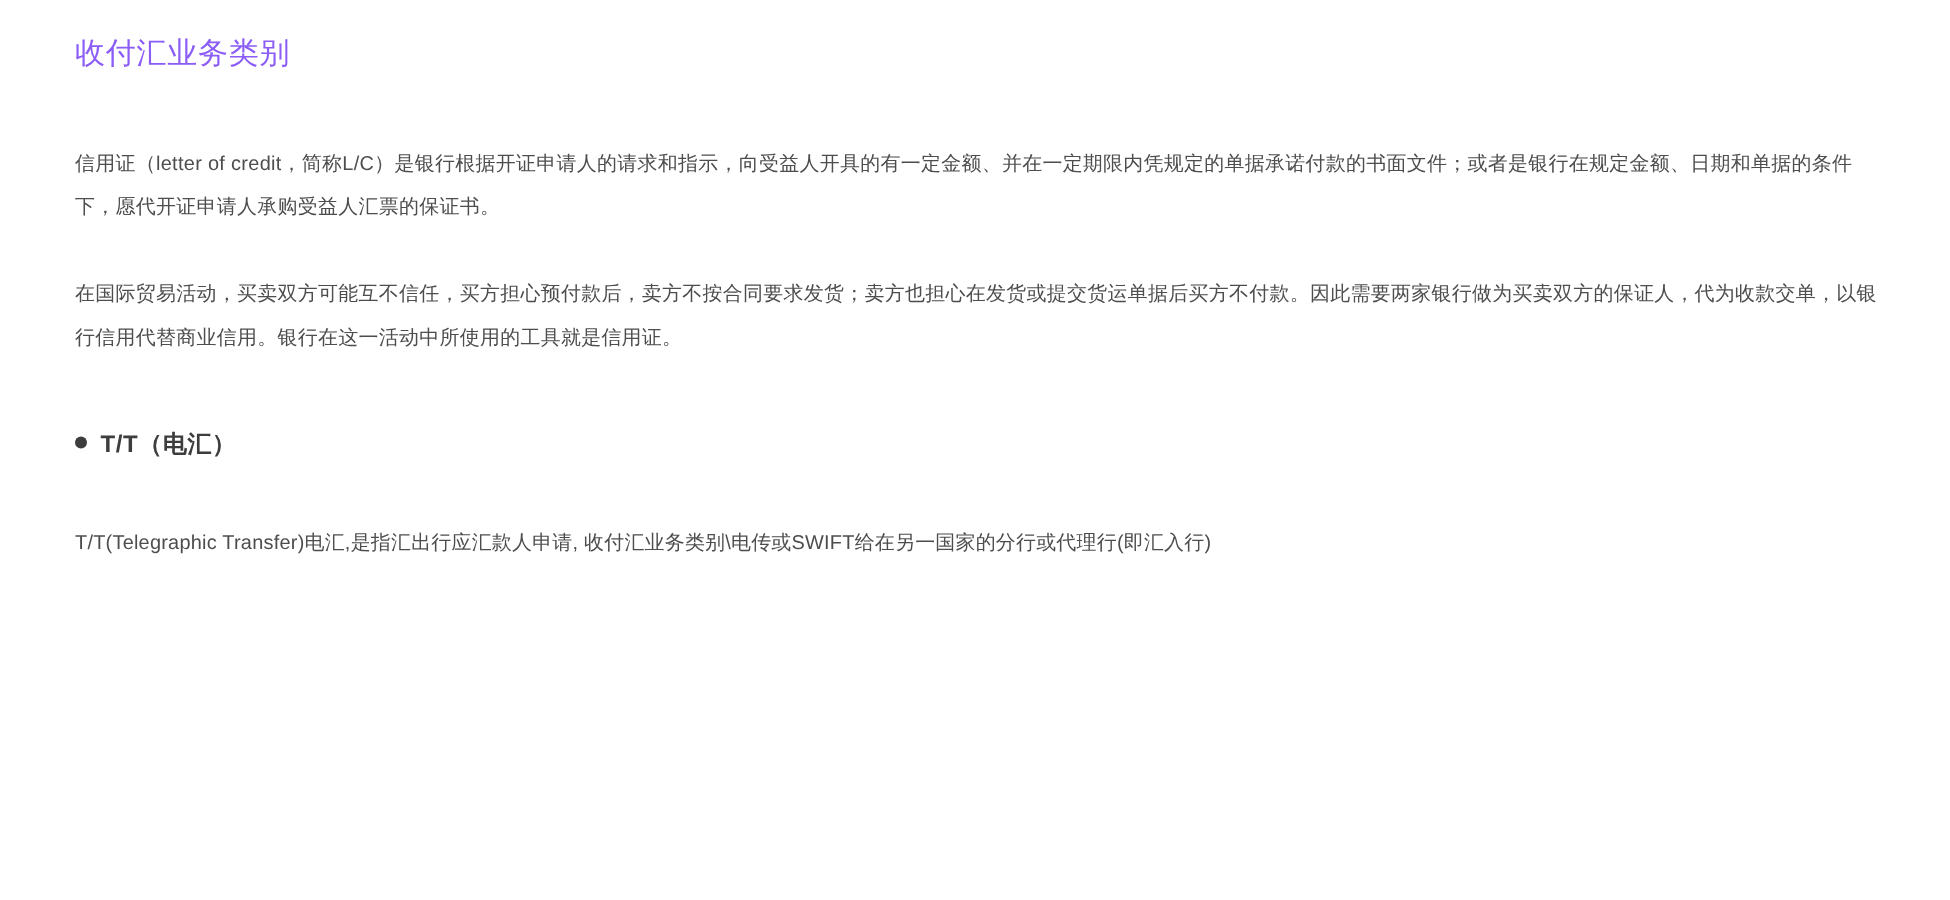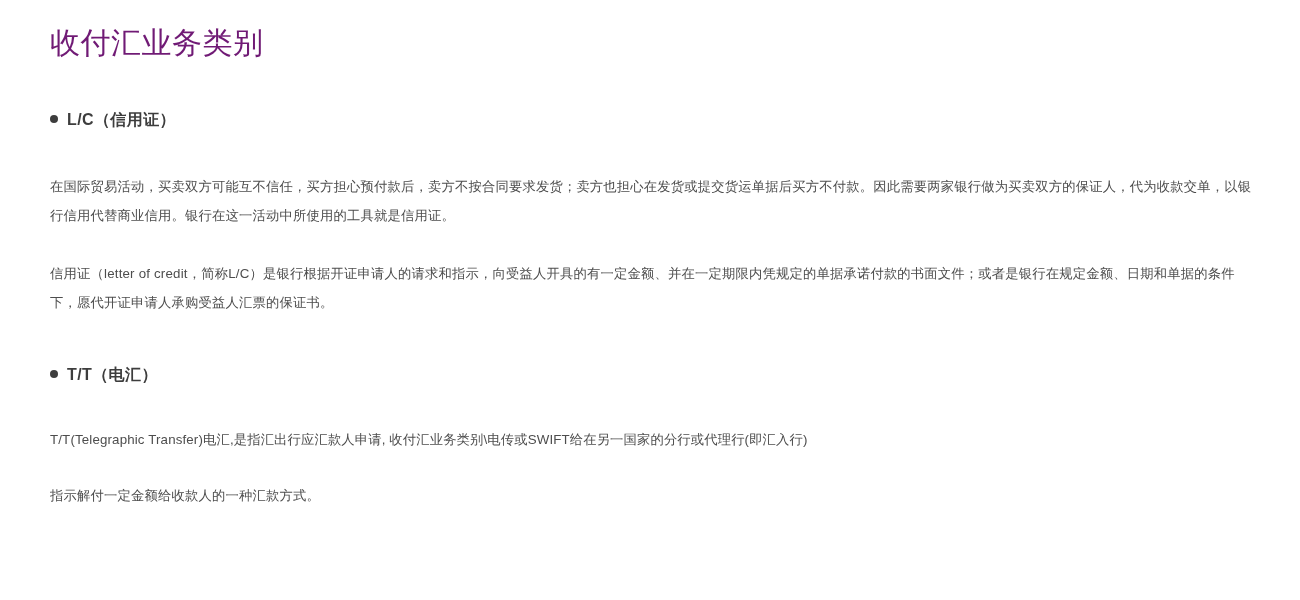--- a/index.html
+++ b/index.html
@@ -15,23 +15,23 @@
     overflow: hidden;
   }
   .page {
     position: relative;
     width: 1300px;
     height: 600px;
     box-sizing: border-box;
     padding: 22px 44px 0 50px;
   }
   .doc-title {
-    font-size: 30px;
+    font-size: 20px;
     font-weight: 400;
-    color: #701a75;
+    color: #8b5cf6;
     letter-spacing: 0.5px;
     margin: 0 0 44px 0;
     line-height: 1.4;
   }
   .section-heading {
     font-size: 16px;
     color: #3d3d3d;
     margin: 0 0 40px 0;
     letter-spacing: 0.4px;
     line-height: 1.5;
@@ -62,32 +62,28 @@
     letter-spacing: 0.15px;
   }
 </style>
 </head>
 <body>
 
 <div class="page">
 
   <h1 class="doc-title">收付汇业务类别</h1>
 
-  <h2 class="section-heading">
-    <span class="bullet"></span><span>L/C（信用证）</span>
-  </h2>
+
+  <p class="para">信用证（letter of credit，简称L/C）是银行根据开证申请人的请求和指示，向受益人开具的有一定金额、并在一定期限内凭规定的单据承诺付款的书面文件；或者是银行在规定金额、日期和单据的条件下，愿代开证申请人承购受益人汇票的保证书。</p>
 
   <p class="para">在国际贸易活动，买卖双方可能互不信任，买方担心预付款后，卖方不按合同要求发货；卖方也担心在发货或提交货运单据后买方不付款。因此需要两家银行做为买卖双方的保证人，代为收款交单，以银行信用代替商业信用。银行在这一活动中所使用的工具就是信用证。</p>
-
-  <p class="para">信用证（letter of credit，简称L/C）是银行根据开证申请人的请求和指示，向受益人开具的有一定金额、并在一定期限内凭规定的单据承诺付款的书面文件；或者是银行在规定金额、日期和单据的条件下，愿代开证申请人承购受益人汇票的保证书。</p>
 
   <div class="gap-lg"></div>
 
   <h2 class="section-heading">
     <span class="bullet"></span><span>T/T（电汇）</span>
   </h2>
 
   <p class="para tight mono-ish">T/T(Telegraphic Transfer)电汇,是指汇出行应汇款人申请, 收付汇业务类别\电传或SWIFT给在另一国家的分行或代理行(即汇入行)</p>
 
-  <p class="para tight">指示解付一定金额给收款人的一种汇款方式。</p>
 
 
 </div>
 
 </body></html>

